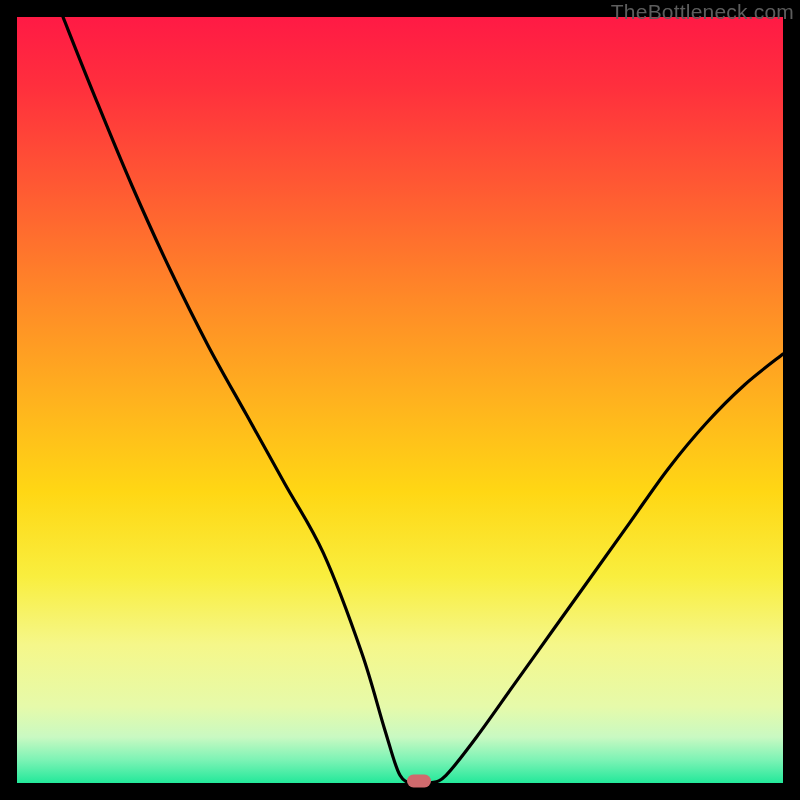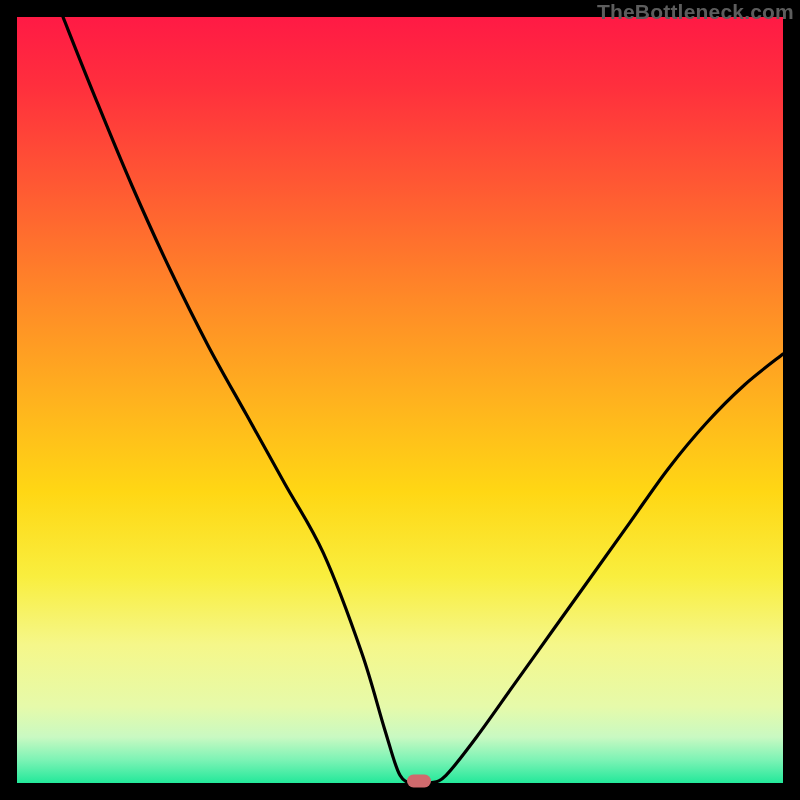--- a/index.html
+++ b/index.html
@@ -9,21 +9,20 @@
     height: 800px;
     background: #000;
     overflow: hidden;
     font-family: Arial, Helvetica, sans-serif;
   }
   .frame {
     position: relative;
     width: 800px;
     height: 800px;
     background: #000;
-    font-weight: bold;
   }
   .plot-area {
     position: absolute;
     left: 17px;
     top: 17px;
     width: 766px;
     height: 766px;
     background: linear-gradient(
       to bottom,
       #ff1a45 0%,

